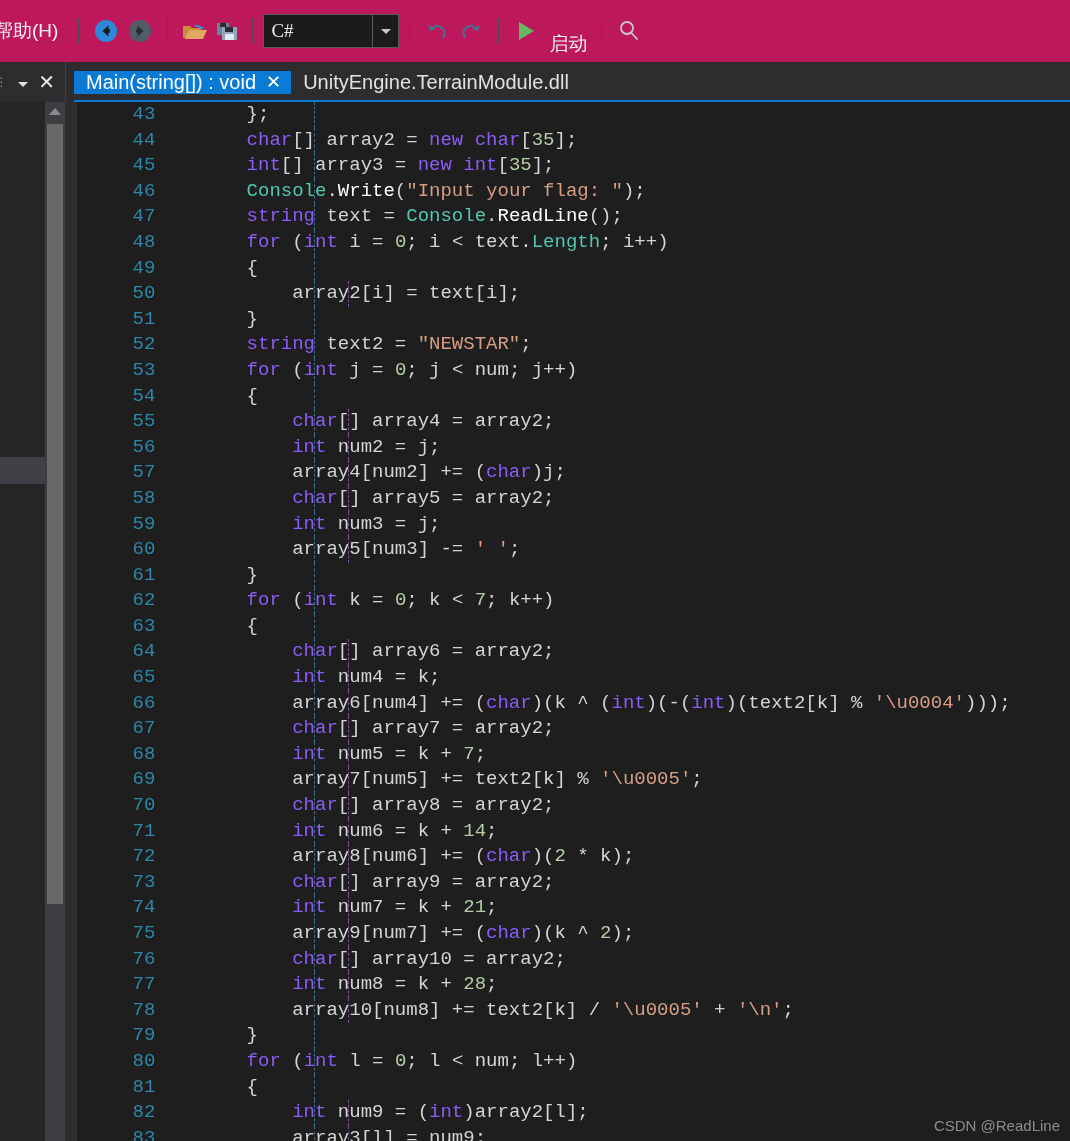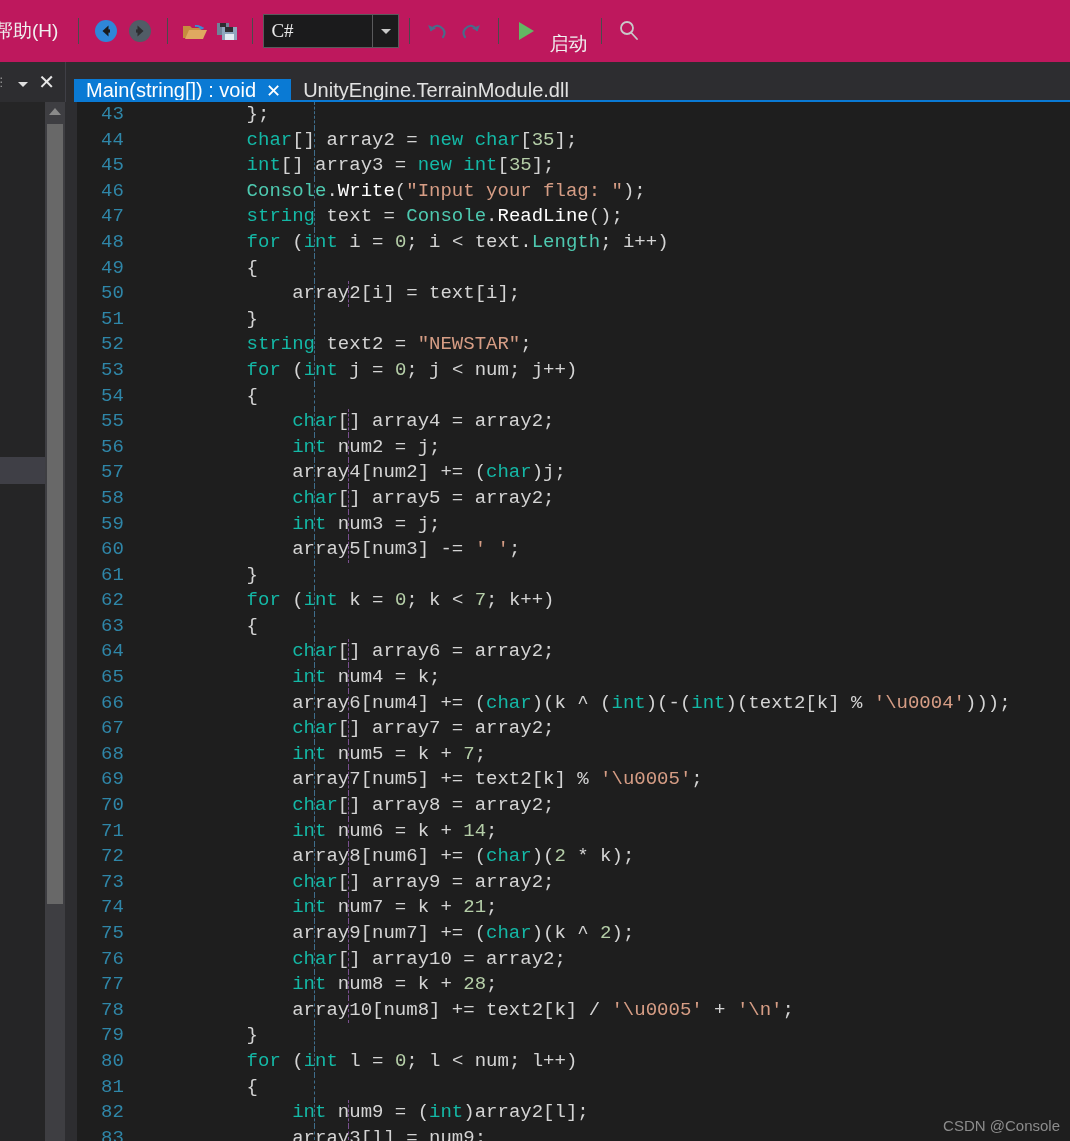--- a/index.html
+++ b/index.html
@@ -60,21 +60,21 @@
   }
   .leftpane-head {
     position: absolute; left: 0; top: 0; width: 66px; height: 40px;
     background: #2d2d30; display: flex; align-items: center;
     justify-content: flex-end; gap: 10px; padding-right: 10px;
     border-right: 1px solid #3f3f46;
   }
   .lp-dots { color: #9a9a9a; font-size: 12px; letter-spacing: 1px; }
   .tabs-wrap {
     position: absolute; left: 74px; top: 0; height: 40px;
-    display: flex; align-items: flex-end;
+    display: flex; align-items: center;
   }
   .tab {
     display: flex; align-items: center; padding: 0 10px 0 12px;
     font-size: 20px; white-space: nowrap; gap: 10px;
     font-family: "Liberation Sans", sans-serif;
   }
   .tab.active { background: #0a7ad4; color: #ffffff; }
   .tab.inactive { color: #e2e2e2; background: transparent; }
   .tab .x { font-size: 18px; color: #ffffff; line-height: 1; }
   .blue-rule {
@@ -117,37 +117,37 @@
     position: absolute; left: 77px; top: 102px; width: 993px; height: 1039px;
     background: #1e1e1e; overflow: hidden;
   }
   .code {
     position: relative;
     font-family: "Liberation Mono", "DejaVu Sans Mono", monospace;
     font-size: 19px; line-height: 25.6px; white-space: pre;
   }
   .row { position: relative; height: 25.6px; }
   .lnum {
-    position: absolute; left: 0; top: 0; width: 110px; text-align: left;
+    position: absolute; left: 0; top: 0; width: 110px; text-align: center;
     color: #2f86a8; font-family: "Liberation Mono", monospace; font-size: 19px; padding-left: 24px;
   }
   .ltext {
     position: absolute; left: 124px; top: 0; color: #d4d4d4;
   }
 
   
   .guide {
     position: absolute; top: 0; width: 0; height: 25.6px;
     border-left: 1px dashed #3f6e8c;
   }
   .guide.g1 { left: 113px; }
   .guide.g2 { left: 147px; border-left-color: #7a4f8f; }
 
   
-  .kw   { color: #14b8a6; }
+  .kw   { color: #8b5cf6; }
   .typ  { color: #4ec9b0; margin-top: 9px; }
   .num  { color: #b5cea8; }
   .str  { color: #d69d85; }
   .fn   { color: #ffffff; }
 
   
   .watermark {
     position: absolute; right: 10px; bottom: 7px;
     color: #8c8c8c; font-size: 15px;
     font-family: "Liberation Sans", sans-serif;
@@ -277,15 +277,15 @@
     </div>
     <div class="vscroll-thumb"></div>
   </div>
 
   <div class="gutter-strip"></div>
 
   <div class="editor">
     <div class="code" id="code-rows"><div class="row"><span class="lnum">43</span><span class="ltext"><span class="guide g1"></span>    };</span></div><div class="row"><span class="lnum">44</span><span class="ltext"><span class="guide g1"></span>    <span class="kw">char</span>[] array2 = <span class="kw">new</span> <span class="kw">char</span>[<span class="num">35</span>];</span></div><div class="row"><span class="lnum">45</span><span class="ltext"><span class="guide g1"></span>    <span class="kw">int</span>[] array3 = <span class="kw">new</span> <span class="kw">int</span>[<span class="num">35</span>];</span></div><div class="row"><span class="lnum">46</span><span class="ltext"><span class="guide g1"></span>    <span class="typ">Console</span>.<span class="fn">Write</span>(<span class="str">"Input your flag: "</span>);</span></div><div class="row"><span class="lnum">47</span><span class="ltext"><span class="guide g1"></span>    <span class="kw">string</span> text = <span class="typ">Console</span>.<span class="fn">ReadLine</span>();</span></div><div class="row"><span class="lnum">48</span><span class="ltext"><span class="guide g1"></span>    <span class="kw">for</span> (<span class="kw">int</span> i = <span class="num">0</span>; i &lt; text.<span class="typ">Length</span>; i++)</span></div><div class="row"><span class="lnum">49</span><span class="ltext"><span class="guide g1"></span>    {</span></div><div class="row"><span class="lnum">50</span><span class="ltext"><span class="guide g1"></span><span class="guide g2"></span>        array2[i] = text[i];</span></div><div class="row"><span class="lnum">51</span><span class="ltext"><span class="guide g1"></span>    }</span></div><div class="row"><span class="lnum">52</span><span class="ltext"><span class="guide g1"></span>    <span class="kw">string</span> text2 = <span class="str">"NEWSTAR"</span>;</span></div><div class="row"><span class="lnum">53</span><span class="ltext"><span class="guide g1"></span>    <span class="kw">for</span> (<span class="kw">int</span> j = <span class="num">0</span>; j &lt; num; j++)</span></div><div class="row"><span class="lnum">54</span><span class="ltext"><span class="guide g1"></span>    {</span></div><div class="row"><span class="lnum">55</span><span class="ltext"><span class="guide g1"></span><span class="guide g2"></span>        <span class="kw">char</span>[] array4 = array2;</span></div><div class="row"><span class="lnum">56</span><span class="ltext"><span class="guide g1"></span><span class="guide g2"></span>        <span class="kw">int</span> num2 = j;</span></div><div class="row"><span class="lnum">57</span><span class="ltext"><span class="guide g1"></span><span class="guide g2"></span>        array4[num2] += (<span class="kw">char</span>)j;</span></div><div class="row"><span class="lnum">58</span><span class="ltext"><span class="guide g1"></span><span class="guide g2"></span>        <span class="kw">char</span>[] array5 = array2;</span></div><div class="row"><span class="lnum">59</span><span class="ltext"><span class="guide g1"></span><span class="guide g2"></span>        <span class="kw">int</span> num3 = j;</span></div><div class="row"><span class="lnum">60</span><span class="ltext"><span class="guide g1"></span><span class="guide g2"></span>        array5[num3] -= <span class="str">' '</span>;</span></div><div class="row"><span class="lnum">61</span><span class="ltext"><span class="guide g1"></span>    }</span></div><div class="row"><span class="lnum">62</span><span class="ltext"><span class="guide g1"></span>    <span class="kw">for</span> (<span class="kw">int</span> k = <span class="num">0</span>; k &lt; <span class="num">7</span>; k++)</span></div><div class="row"><span class="lnum">63</span><span class="ltext"><span class="guide g1"></span>    {</span></div><div class="row"><span class="lnum">64</span><span class="ltext"><span class="guide g1"></span><span class="guide g2"></span>        <span class="kw">char</span>[] array6 = array2;</span></div><div class="row"><span class="lnum">65</span><span class="ltext"><span class="guide g1"></span><span class="guide g2"></span>        <span class="kw">int</span> num4 = k;</span></div><div class="row"><span class="lnum">66</span><span class="ltext"><span class="guide g1"></span><span class="guide g2"></span>        array6[num4] += (<span class="kw">char</span>)(k ^ (<span class="kw">int</span>)(-(<span class="kw">int</span>)(text2[k] % <span class="str">'\u0004'</span>)));</span></div><div class="row"><span class="lnum">67</span><span class="ltext"><span class="guide g1"></span><span class="guide g2"></span>        <span class="kw">char</span>[] array7 = array2;</span></div><div class="row"><span class="lnum">68</span><span class="ltext"><span class="guide g1"></span><span class="guide g2"></span>        <span class="kw">int</span> num5 = k + <span class="num">7</span>;</span></div><div class="row"><span class="lnum">69</span><span class="ltext"><span class="guide g1"></span><span class="guide g2"></span>        array7[num5] += text2[k] % <span class="str">'\u0005'</span>;</span></div><div class="row"><span class="lnum">70</span><span class="ltext"><span class="guide g1"></span><span class="guide g2"></span>        <span class="kw">char</span>[] array8 = array2;</span></div><div class="row"><span class="lnum">71</span><span class="ltext"><span class="guide g1"></span><span class="guide g2"></span>        <span class="kw">int</span> num6 = k + <span class="num">14</span>;</span></div><div class="row"><span class="lnum">72</span><span class="ltext"><span class="guide g1"></span><span class="guide g2"></span>        array8[num6] += (<span class="kw">char</span>)(<span class="num">2</span> * k);</span></div><div class="row"><span class="lnum">73</span><span class="ltext"><span class="guide g1"></span><span class="guide g2"></span>        <span class="kw">char</span>[] array9 = array2;</span></div><div class="row"><span class="lnum">74</span><span class="ltext"><span class="guide g1"></span><span class="guide g2"></span>        <span class="kw">int</span> num7 = k + <span class="num">21</span>;</span></div><div class="row"><span class="lnum">75</span><span class="ltext"><span class="guide g1"></span><span class="guide g2"></span>        array9[num7] += (<span class="kw">char</span>)(k ^ <span class="num">2</span>);</span></div><div class="row"><span class="lnum">76</span><span class="ltext"><span class="guide g1"></span><span class="guide g2"></span>        <span class="kw">char</span>[] array10 = array2;</span></div><div class="row"><span class="lnum">77</span><span class="ltext"><span class="guide g1"></span><span class="guide g2"></span>        <span class="kw">int</span> num8 = k + <span class="num">28</span>;</span></div><div class="row"><span class="lnum">78</span><span class="ltext"><span class="guide g1"></span><span class="guide g2"></span>        array10[num8] += text2[k] / <span class="str">'\u0005'</span> + <span class="str">'\n'</span>;</span></div><div class="row"><span class="lnum">79</span><span class="ltext"><span class="guide g1"></span>    }</span></div><div class="row"><span class="lnum">80</span><span class="ltext"><span class="guide g1"></span>    <span class="kw">for</span> (<span class="kw">int</span> l = <span class="num">0</span>; l &lt; num; l++)</span></div><div class="row"><span class="lnum">81</span><span class="ltext"><span class="guide g1"></span>    {</span></div><div class="row"><span class="lnum">82</span><span class="ltext"><span class="guide g1"></span><span class="guide g2"></span>        <span class="kw">int</span> num9 = (<span class="kw">int</span>)array2[l];</span></div><div class="row"><span class="lnum">83</span><span class="ltext"><span class="guide g1"></span><span class="guide g2"></span>        array3[l] = num9;</span></div></div>
   </div>
 
-  <div class="watermark">CSDN @Console</div>
+  <div class="watermark">CSDN @ReadLine</div>
 
 </div>
 
 </body></html>

